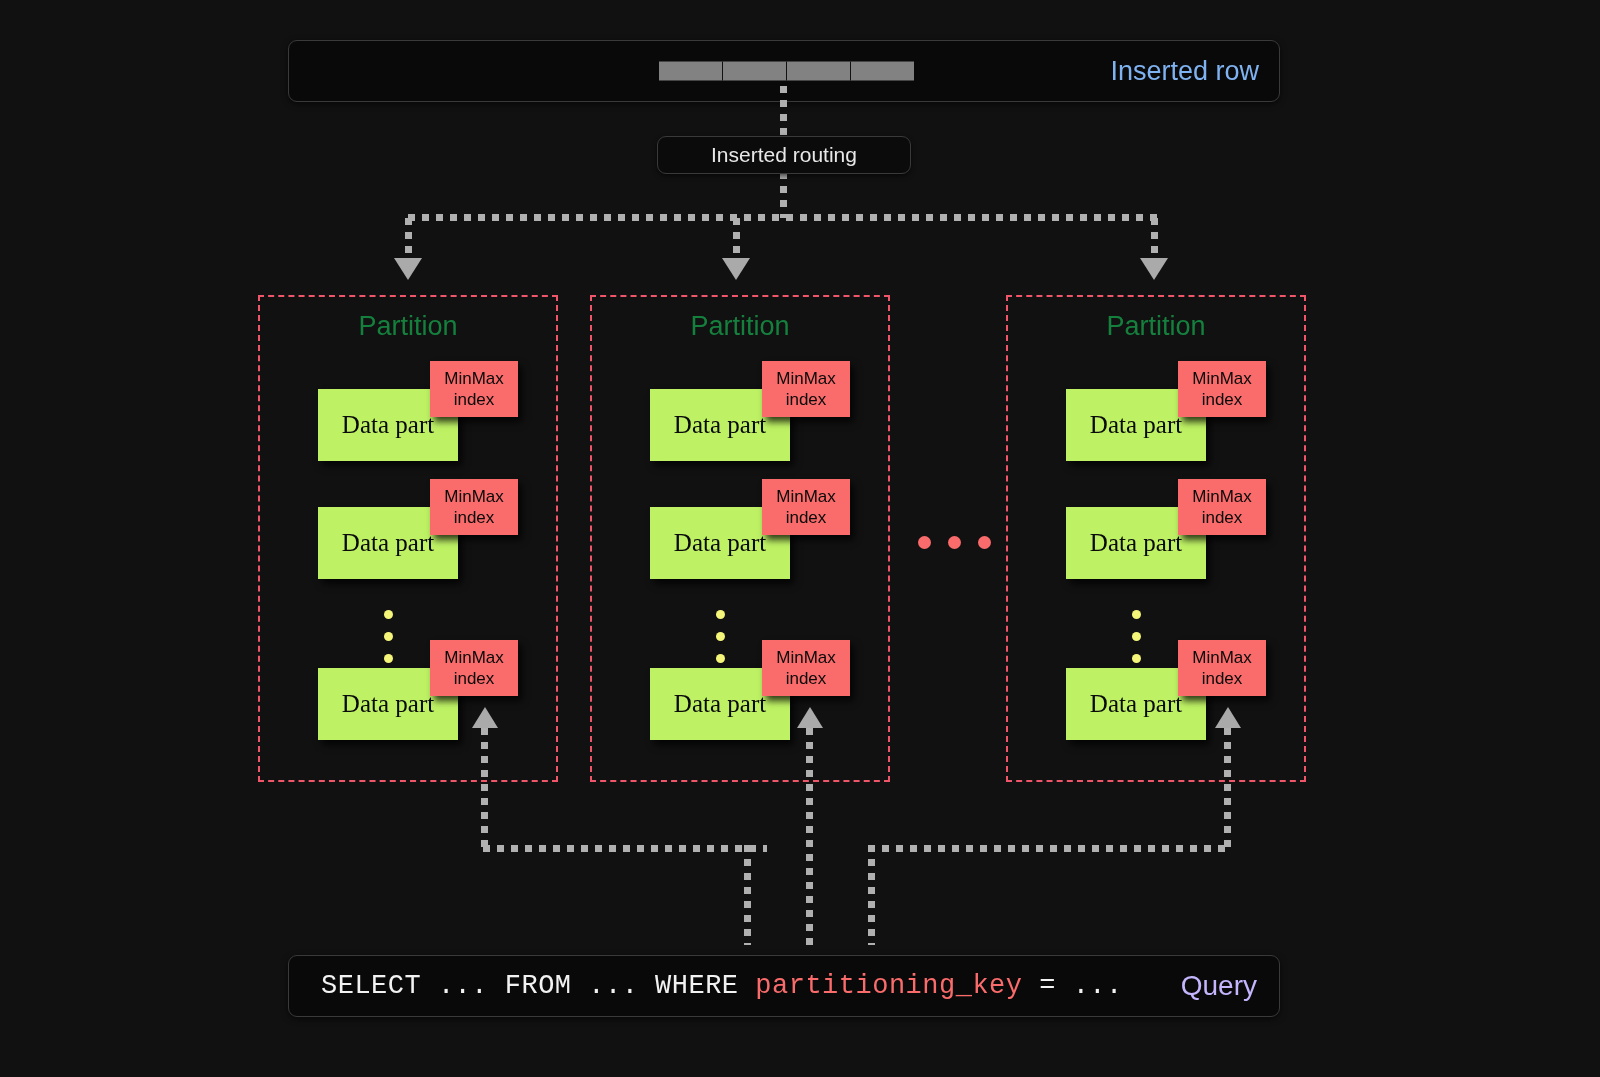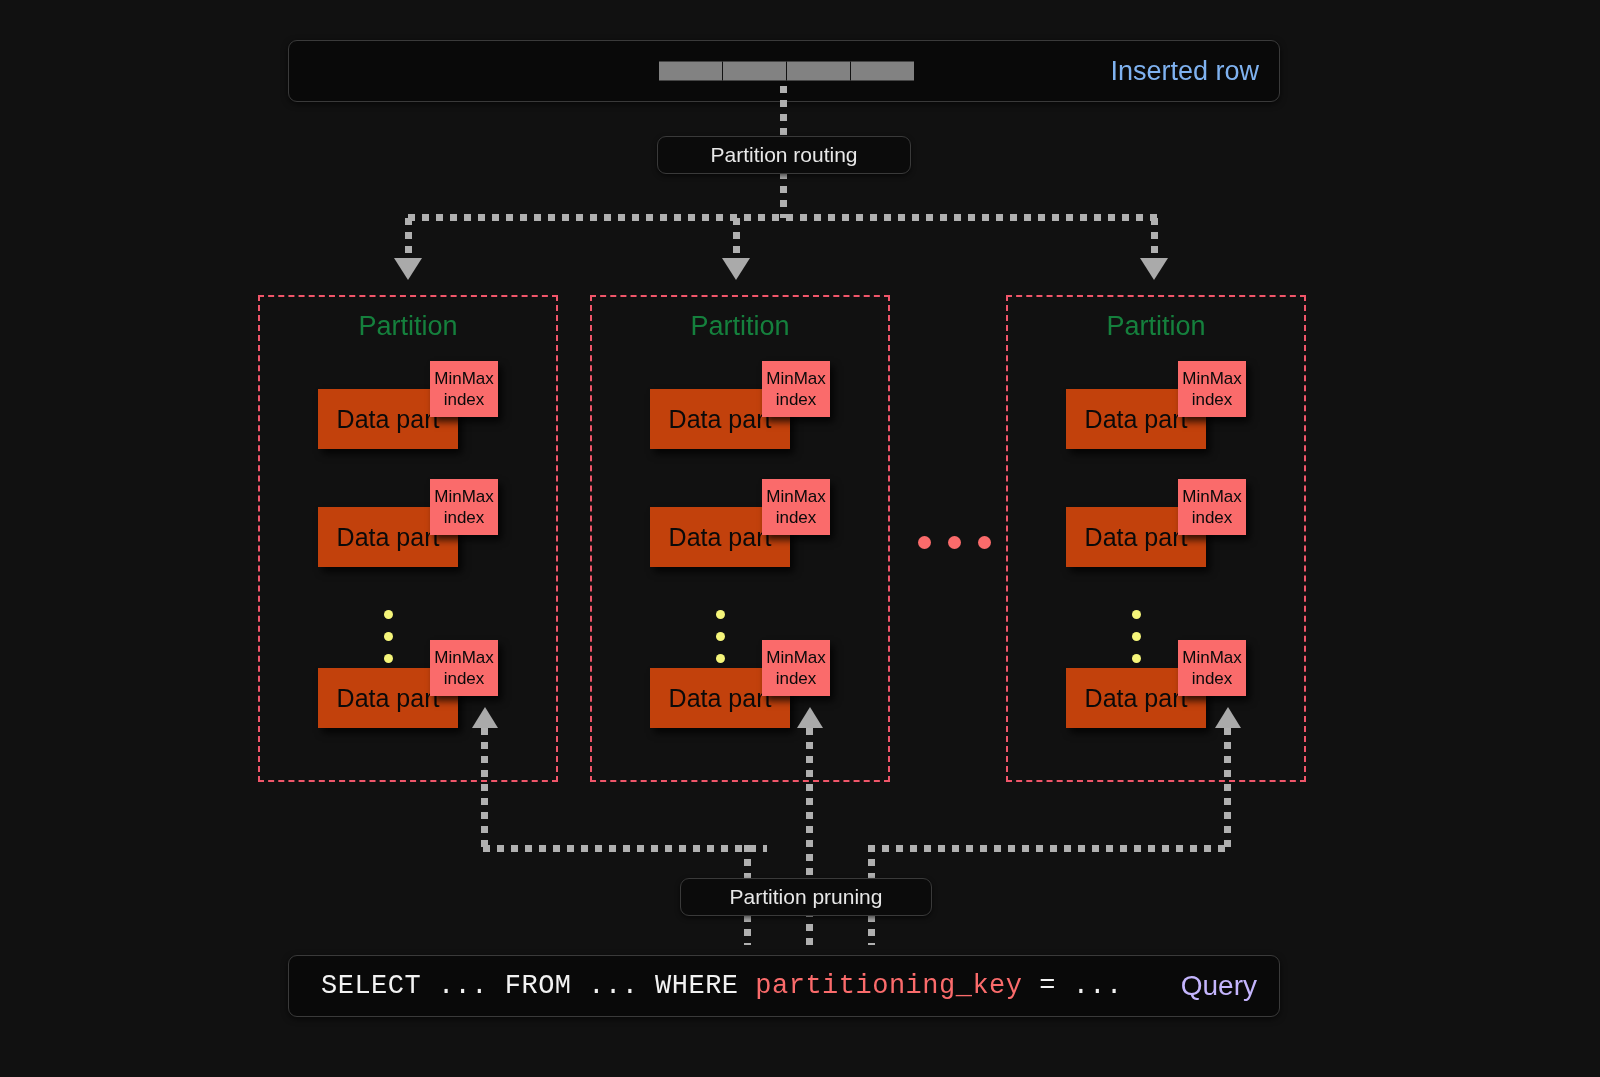--- a/index.html
+++ b/index.html
@@ -164,34 +164,35 @@
     font-size: 27px;
   }
 
   
   .part-group { position: absolute; }
   .data-part {
     position: absolute;
     left: 0;
     top: 28px;
     width: 140px;
-    height: 60px;
-    background: #c2410c;
+    height: 72px;
+    background: #bef264;
     color: #0a0a0a;
     font-size: 25px;
     display: flex;
     align-items: center;
     justify-content: center;
     box-shadow: 4px 5px 7px rgba(0,0,0,0.75);
+    font-family: Liberation Serif, serif;
   }
   .minmax {
     position: absolute;
     left: 112px;
     top: 0;
-    width: 68px;
+    width: 88px;
     height: 56px;
     background: #fa6b6b;
     color: #0a0a0a;
     font-size: 17px;
     line-height: 21px;
     text-align: center;
     display: flex;
     align-items: center;
     justify-content: center;
     box-shadow: 4px 5px 7px rgba(0,0,0,0.75);
@@ -236,21 +237,21 @@
       <div class="row-cell"></div>
       <div class="row-cell"></div>
       <div class="row-cell"></div>
     </div>
     <div id="inserted-row-label">Inserted row</div>
   </div>
 
   <div class="dline-v" style="left:780px; top:86px; height:52px;"></div>
 
   <div class="pill" id="partition-routing-box">
-    <span>Partition routing</span>
+    <span>Inserted routing</span>
   </div>
 
   <div class="dline-v" style="left:780px; top:172px; height:46px;"></div>
 
   <div class="dline-h" style="left:408px; top:214px; width:750px;"></div>
 
   <div class="dline-v" style="left:405px; top:218px; height:44px;"></div>
   <div class="arrow-down" style="left:394px; top:258px;"></div>
 
   <div class="dline-v" style="left:733px; top:218px; height:44px;"></div>
@@ -364,22 +365,19 @@
   <div class="dline-v" style="left:744px; top:845px; height:100px;"></div>
 
   <div class="arrow-up" style="left:797px; top:707px;"></div>
   <div class="dline-v" style="left:806px; top:728px; height:217px;"></div>
 
   <div class="arrow-up" style="left:1215px; top:707px;"></div>
   <div class="dline-v" style="left:1224px; top:728px; height:122px;"></div>
   <div class="dline-h" style="left:868px; top:845px; width:360px;"></div>
   <div class="dline-v" style="left:868px; top:845px; height:100px;"></div>
 
-  <div class="pill" id="partition-pruning-box">
-    <span>Partition pruning</span>
-  </div>
 
   <div class="bar" id="query-bar">
     <div id="query-text"><span>SELECT ... FROM ... WHERE </span><span id="query-key">partitioning_key</span><span> = ...</span></div>
     <div id="query-label">Query</div>
   </div>
 
 </div>
 
 </body></html>

